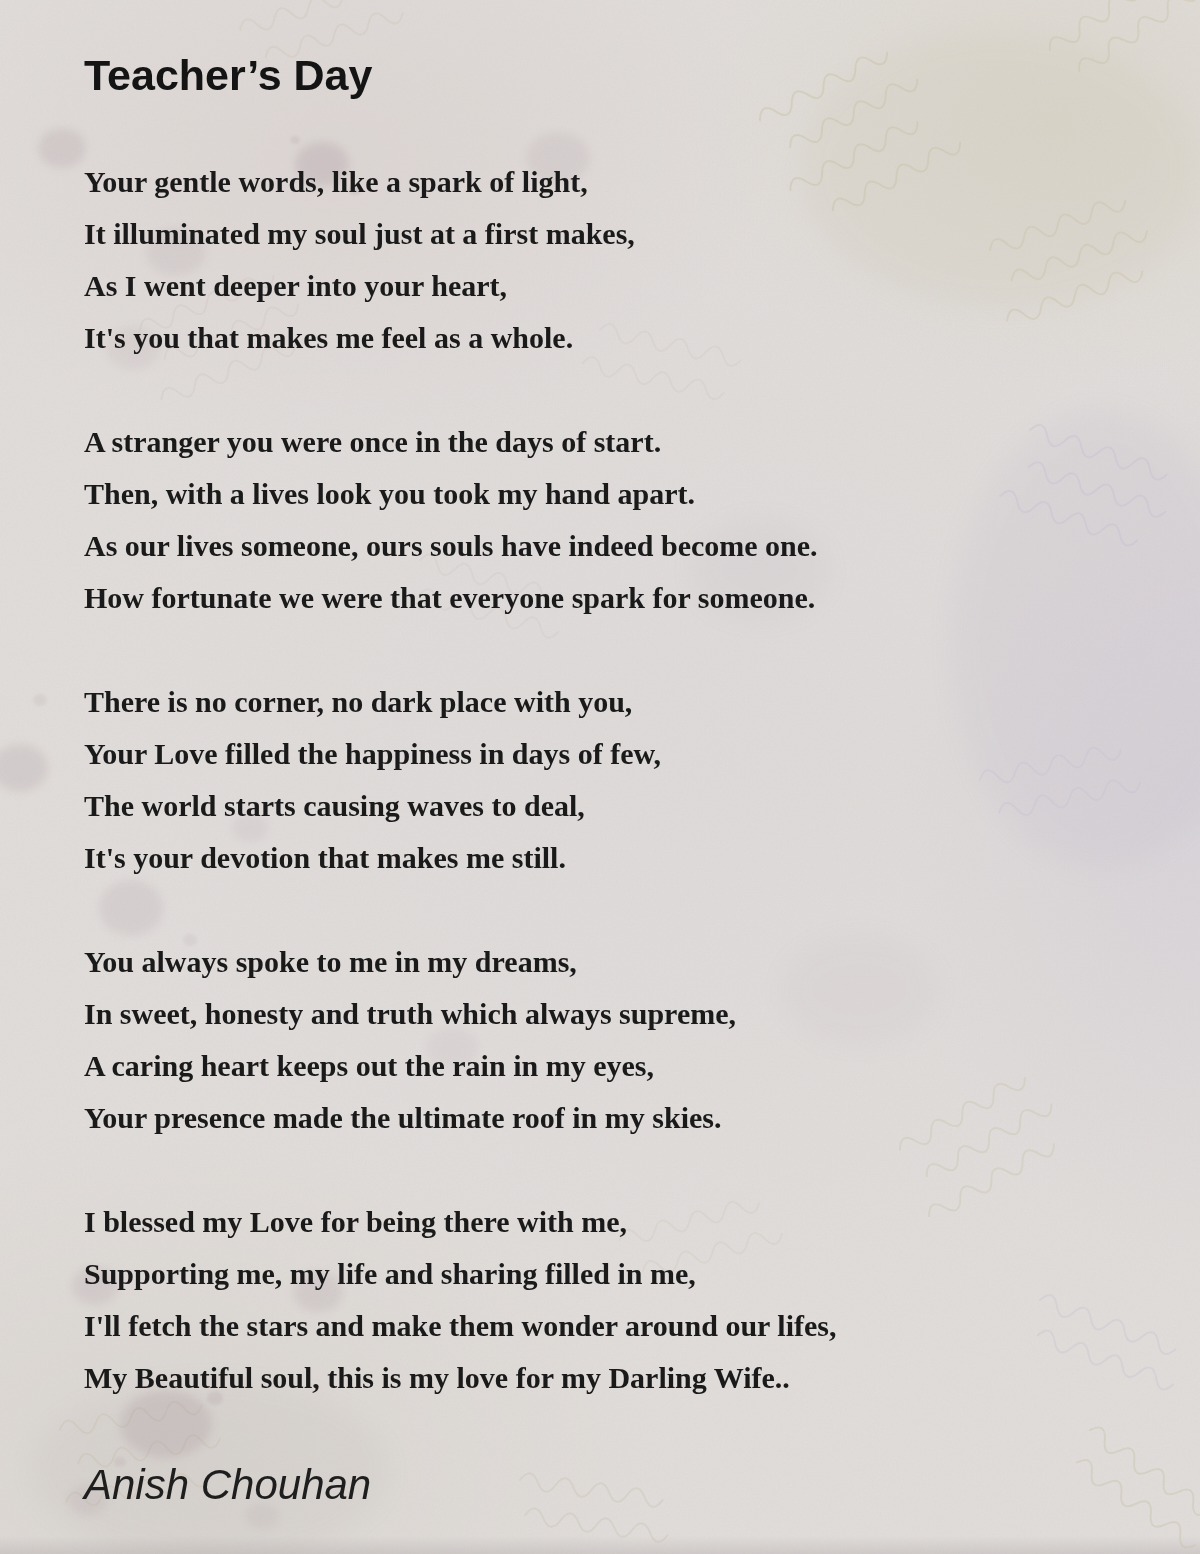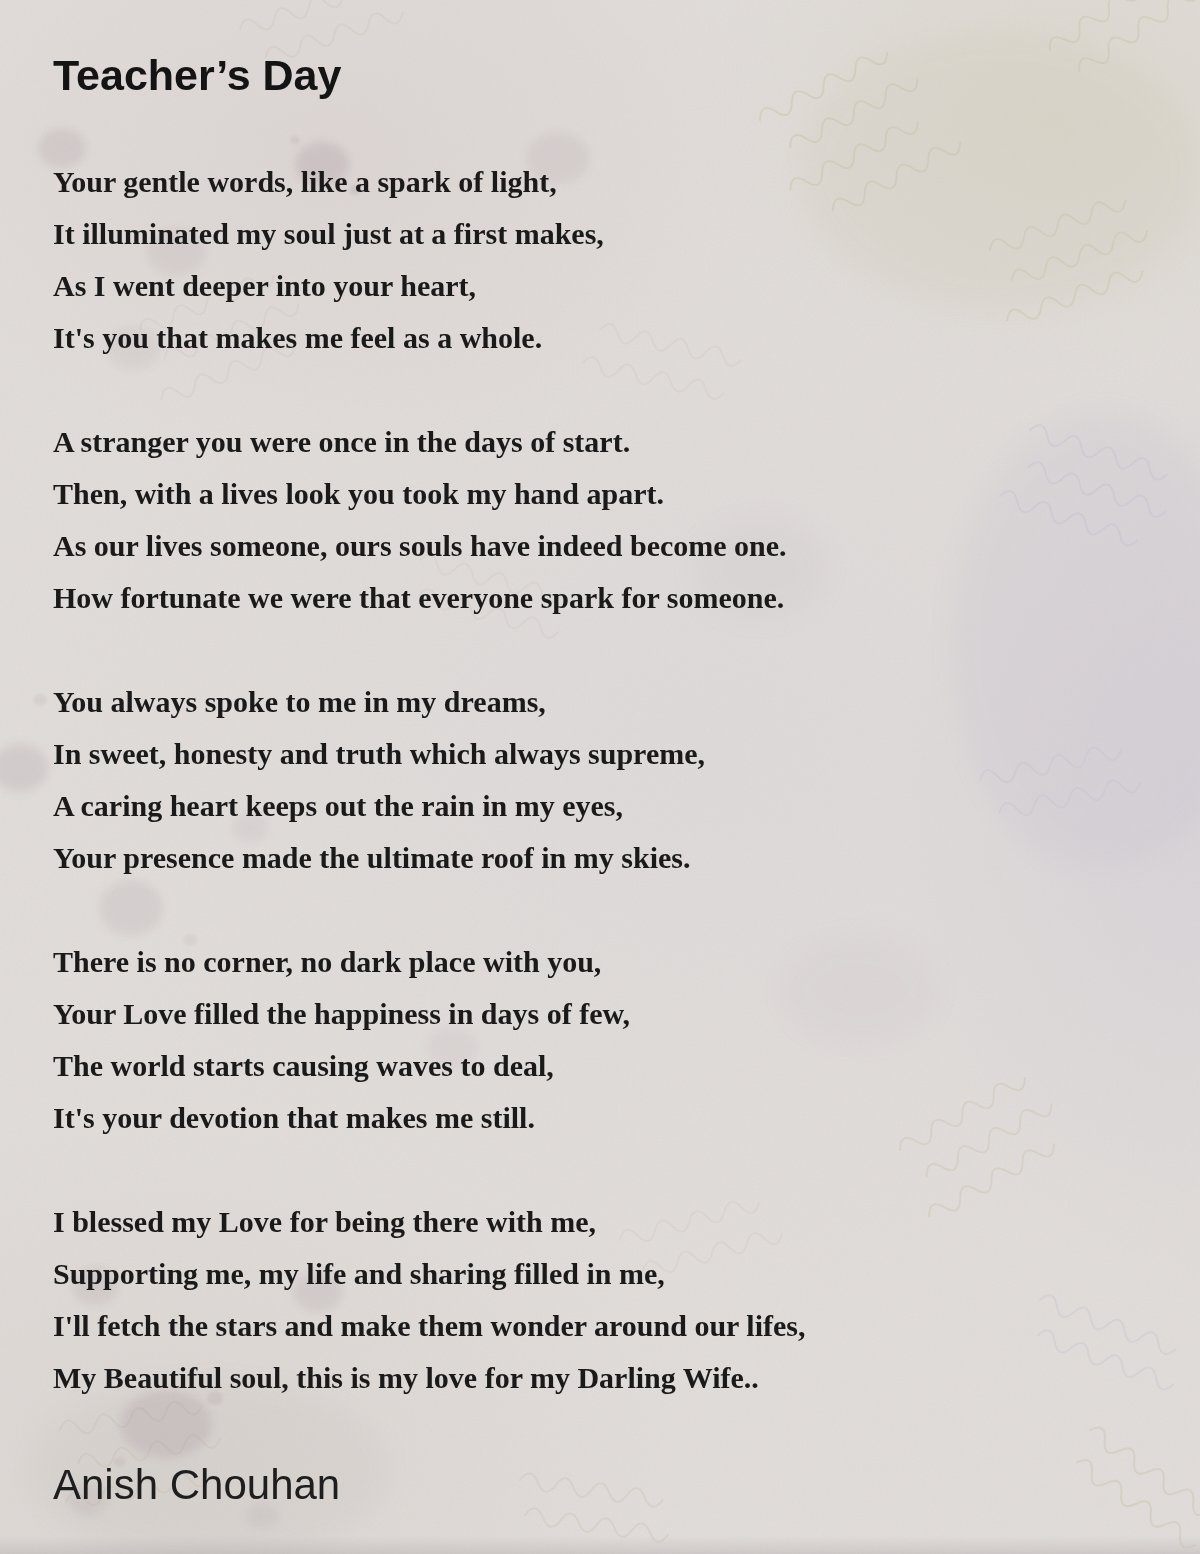--- a/index.html
+++ b/index.html
@@ -21,21 +21,21 @@
       radial-gradient(ellipse 900px 700px at 60% 48%, rgba(214,210,217,0.22), rgba(214,210,217,0) 75%);
     background-color: #e1ddda;
   }
   .texture {
     position: absolute; left: 0; top: 0;
     width: 1200px; height: 1554px;
     pointer-events: none;
   }
   .content {
     position: absolute; left: 0; top: 0; right: 0; bottom: 0;
-    padding: 51px 60px 0 53px;
+    padding: 51px 60px 0 84px;
   }
   .title {
     margin: 0 0 57px 0;
     font-size: 43px;
     line-height: 48px;
     font-weight: 700;
     color: #141414;
     letter-spacing: 0;
   }
   .stanza { margin: 0 0 52px 0; font-family: Liberation Serif, serif; }
@@ -43,20 +43,21 @@
     font-size: 30px;
     line-height: 52px;
     font-weight: 700;
     color: #1a1a1a;
     white-space: nowrap;
   }
   .author {
     margin-top: 60px;
     font-size: 42px;
     line-height: 42px;
+    font-style: italic;
     font-weight: 400;
     color: #1e1e1e;
   }
 </style>
 </head>
 <body>
 
 <div class="page">
 
   <svg class="texture" viewBox="0 0 1200 1554" xmlns="http://www.w3.org/2000/svg" aria-hidden="true">
@@ -193,34 +194,34 @@
     </p>
 
     <p class="stanza">
       <span class="line" style="display:block">A stranger you were once in the days of start.</span>
       <span class="line" style="display:block">Then, with a lives look you took my hand apart.</span>
       <span class="line" style="display:block">As our lives someone, ours souls have indeed become one.</span>
       <span class="line" style="display:block">How fortunate we were that everyone spark for someone.</span>
     </p>
 
     <p class="stanza">
+      <span class="line" style="display:block">There is no corner, no dark place with you,</span>
+      <span class="line" style="display:block">Your Love filled the happiness in days of few,</span>
+      <span class="line" style="display:block">The world starts causing waves to deal,</span>
+      <span class="line" style="display:block">It's your devotion that makes me still.</span>
+    </p>
+
+    <p class="stanza">
       <span class="line" style="display:block">You always spoke to me in my dreams,</span>
       <span class="line" style="display:block">In sweet, honesty and truth which always supreme,</span>
       <span class="line" style="display:block">A caring heart keeps out the rain in my eyes,</span>
       <span class="line" style="display:block">Your presence made the ultimate roof in my skies.</span>
     </p>
 
     <p class="stanza">
-      <span class="line" style="display:block">There is no corner, no dark place with you,</span>
-      <span class="line" style="display:block">Your Love filled the happiness in days of few,</span>
-      <span class="line" style="display:block">The world starts causing waves to deal,</span>
-      <span class="line" style="display:block">It's your devotion that makes me still.</span>
-    </p>
-
-    <p class="stanza">
       <span class="line" style="display:block">I blessed my Love for being there with me,</span>
       <span class="line" style="display:block">Supporting me, my life and sharing filled in me,</span>
       <span class="line" style="display:block">I'll fetch the stars and make them wonder around our lifes,</span>
       <span class="line" style="display:block">My Beautiful soul, this is my love for my Darling Wife..</span>
     </p>
 
     <div class="author">Anish Chouhan</div>
   </div>
 </div>
 

